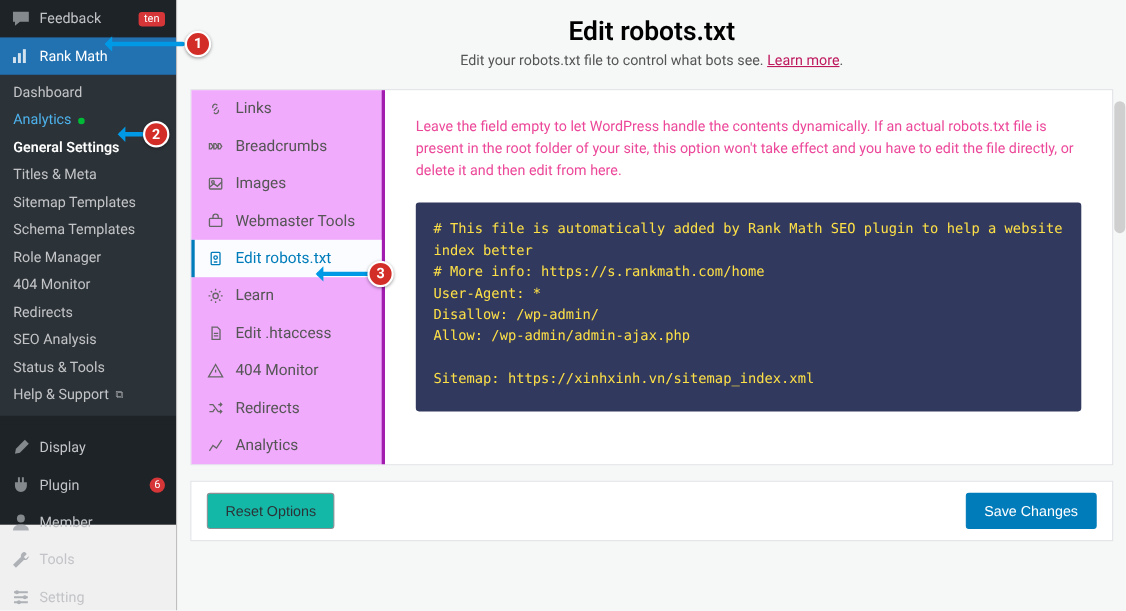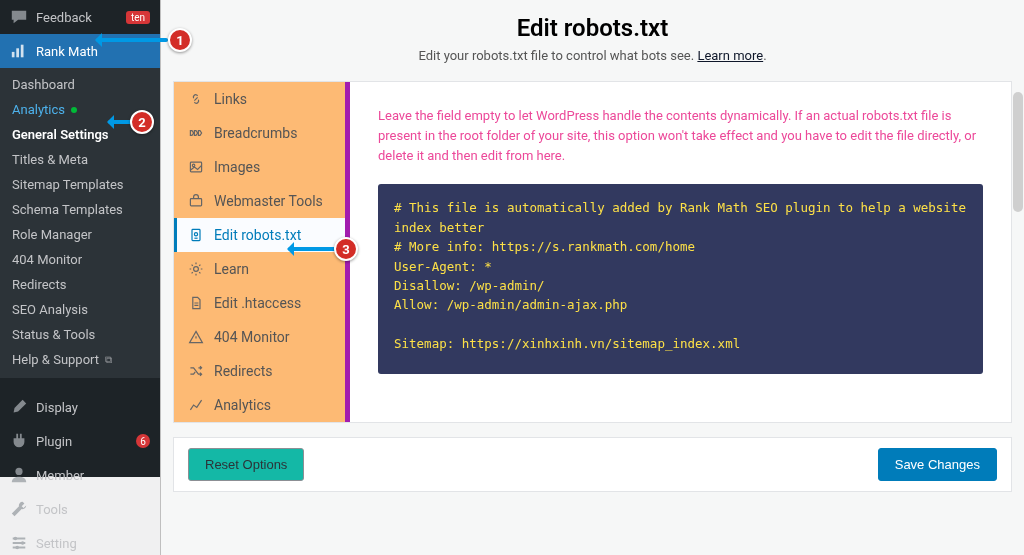--- a/index.html
+++ b/index.html
@@ -65,34 +65,34 @@
     width: 864px; height: 555px;
     background: #f6f7f7;
     border-left: 1px solid #bfbfbf;
   }
   .page-header {
     text-align: center;
     padding: 14px 12px 18px;
   }
   .page-header h1 { font-size: 24px; font-weight: 600; color: #000; }
   .page-header p { margin-top: 6px; color: #555; font-size: 13px; }
-  .page-header a { color: #0f172a; text-decoration: underline; }
+  .page-header a { color: #be185d; text-decoration: underline; }
 
   .panel {
     display: flex;
     margin: 0 12px;
     background: #fff;
     border: 1px solid #e2e4e7;
   }
 
   
   .tabs {
     width: 176px;
-    border-right: 5px solid #a21caf;
-    background: #fdba74;
+    border-right: 3px solid #a21caf;
+    background: #f0abfc;
   }
   .tab {
     display: flex;
     align-items: center;
     gap: 10px;
     padding: 9px 14px;
     color: #555;
     cursor: pointer;
     font-size: 14px;
   }

